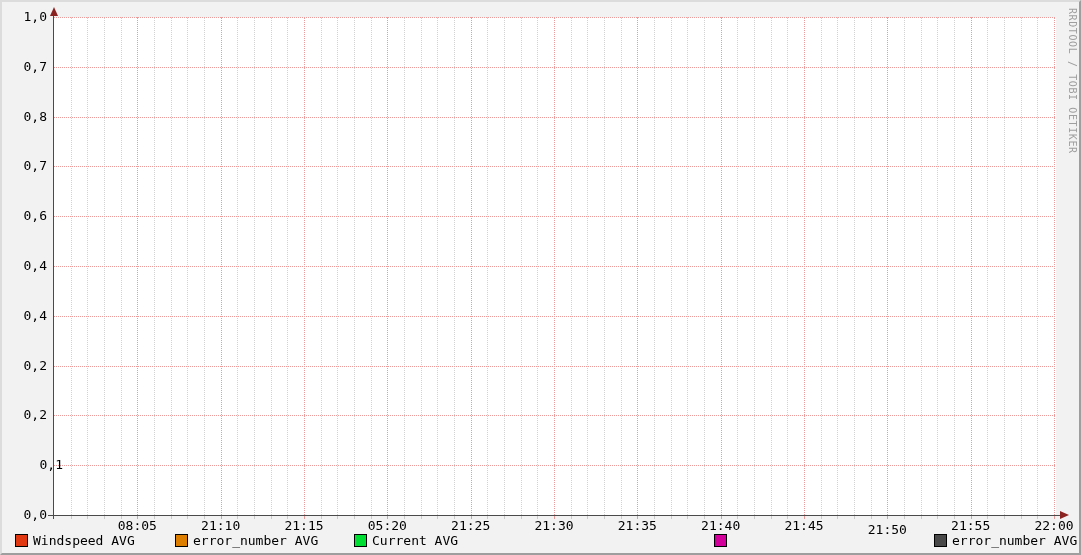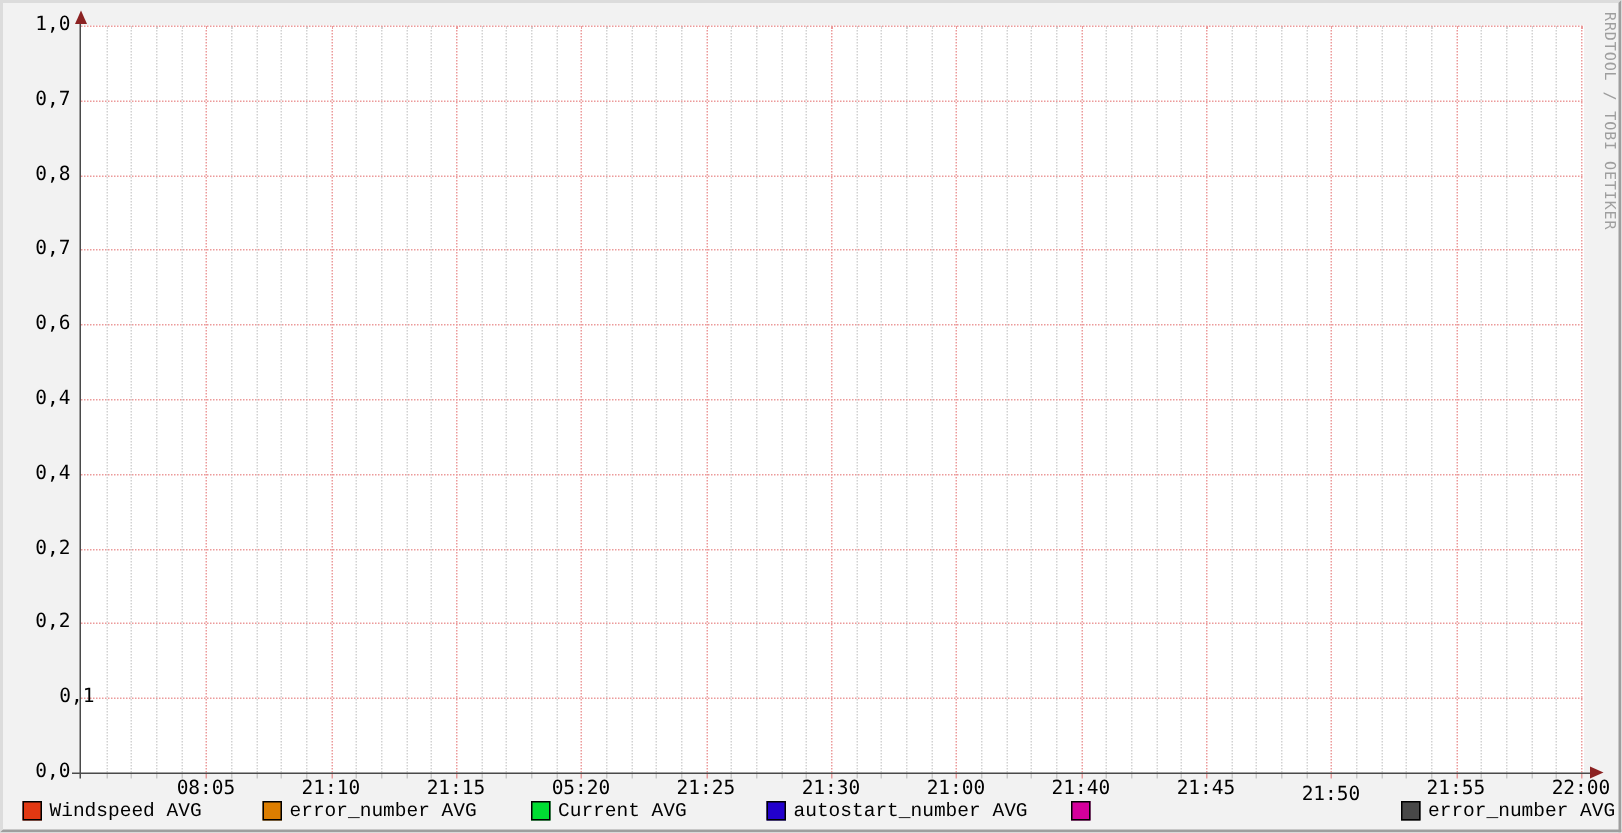--- a/index.html
+++ b/index.html
@@ -19,21 +19,21 @@
     border-left:4px solid transparent;border-right:4px solid transparent;
     border-bottom:9px solid #8b2222;}
   .arrow-right{position:absolute;width:0;height:0;
     border-top:4px solid transparent;border-bottom:4px solid transparent;
     border-left:9px solid #8b2222;}
   .y-tick-label{position:absolute;width:45px;height:14px;line-height:14px;
     text-align:right;font-size:13px;white-space:pre;}
   .x-tick-label{position:absolute;width:80px;height:14px;line-height:14px;
     text-align:center;font-size:13px;white-space:pre;}
   .x-tick{position:absolute;width:1px;height:3px;}
-  .legend-row{position:absolute;left:0;top:530px;width:100%;height:17px;font-family:Liberation Mono, monospace;}
+  .legend-row{position:absolute;left:0;top:530px;width:100%;height:17px;}
   .legend-item{position:absolute;top:0;height:17px;display:flex;align-items:center;}
   .legend-swatch{width:11px;height:11px;border:1px solid #000;flex:0 0 auto;}
   .legend-label{margin-left:5px;font-size:13px;line-height:15px;white-space:pre;}
   .watermark{position:absolute;left:1076px;top:6px;transform:rotate(90deg);
     transform-origin:0 0;font-size:10px;line-height:12px;letter-spacing:0.6px;
     color:#9e9e9e;white-space:nowrap;}
 </style>
 </head>
 <body>
 
@@ -130,21 +130,21 @@
       <div class="y-tick-label" style="left:16px;top:456.20px">0,1</div>
       <div class="y-tick-label" style="left:0;top:506.00px">0,0</div>
     </div>
   <div id="x-labels">
       <div class="x-tick-label" style="left:95.33px;top:517px">08:05</div>
       <div class="x-tick-label" style="left:178.67px;top:517px">21:10</div>
       <div class="x-tick-label" style="left:262.00px;top:517px">21:15</div>
       <div class="x-tick-label" style="left:345.33px;top:517px">05:20</div>
       <div class="x-tick-label" style="left:428.67px;top:517px">21:25</div>
       <div class="x-tick-label" style="left:512.00px;top:517px">21:30</div>
-      <div class="x-tick-label" style="left:595.33px;top:517px">21:00</div>
+      <div class="x-tick-label" style="left:595.33px;top:517px">21:35</div>
       <div class="x-tick-label" style="left:678.67px;top:517px">21:40</div>
       <div class="x-tick-label" style="left:762.00px;top:517px">21:45</div>
       <div class="x-tick-label" style="left:845.33px;top:521px">21:50</div>
       <div class="x-tick-label" style="left:928.67px;top:517px">21:55</div>
       <div class="x-tick-label" style="left:1012.00px;top:517px">22:00</div>
     </div>
   <div id="x-ticks">
       <div class="x-tick" style="left:68.67px;top:514px;background:#c9c9c9"></div>
       <div class="x-tick" style="left:85.33px;top:514px;background:#c9c9c9"></div>
       <div class="x-tick" style="left:102.00px;top:514px;background:#c9c9c9"></div>
@@ -213,24 +213,20 @@
         <span class="legend-label">Windspeed AVG</span>
       </div>
       <div class="legend-item" style="left:173px">
         <span class="legend-swatch" style="background:#dd7e00"></span>
         <span class="legend-label">error_number AVG</span>
       </div>
       <div class="legend-item" style="left:352px">
         <span class="legend-swatch" style="background:#00dd33"></span>
         <span class="legend-label">Current AVG</span>
       </div>
-      <div class="legend-item" style="left:509px">
-        <span class="legend-swatch" style="background:#2200cc"></span>
-        <span class="legend-label">autostart_number AVG</span>
-      </div>
       <div class="legend-item" style="left:712px">
         <span class="legend-swatch" style="background:#d4009c"></span>
       </div>
       <div class="legend-item" style="left:932px">
         <span class="legend-swatch" style="background:#484848"></span>
         <span class="legend-label">error_number AVG</span>
       </div>
     </div>
 
   <div class="watermark">RRDTOOL / TOBI OETIKER</div>

